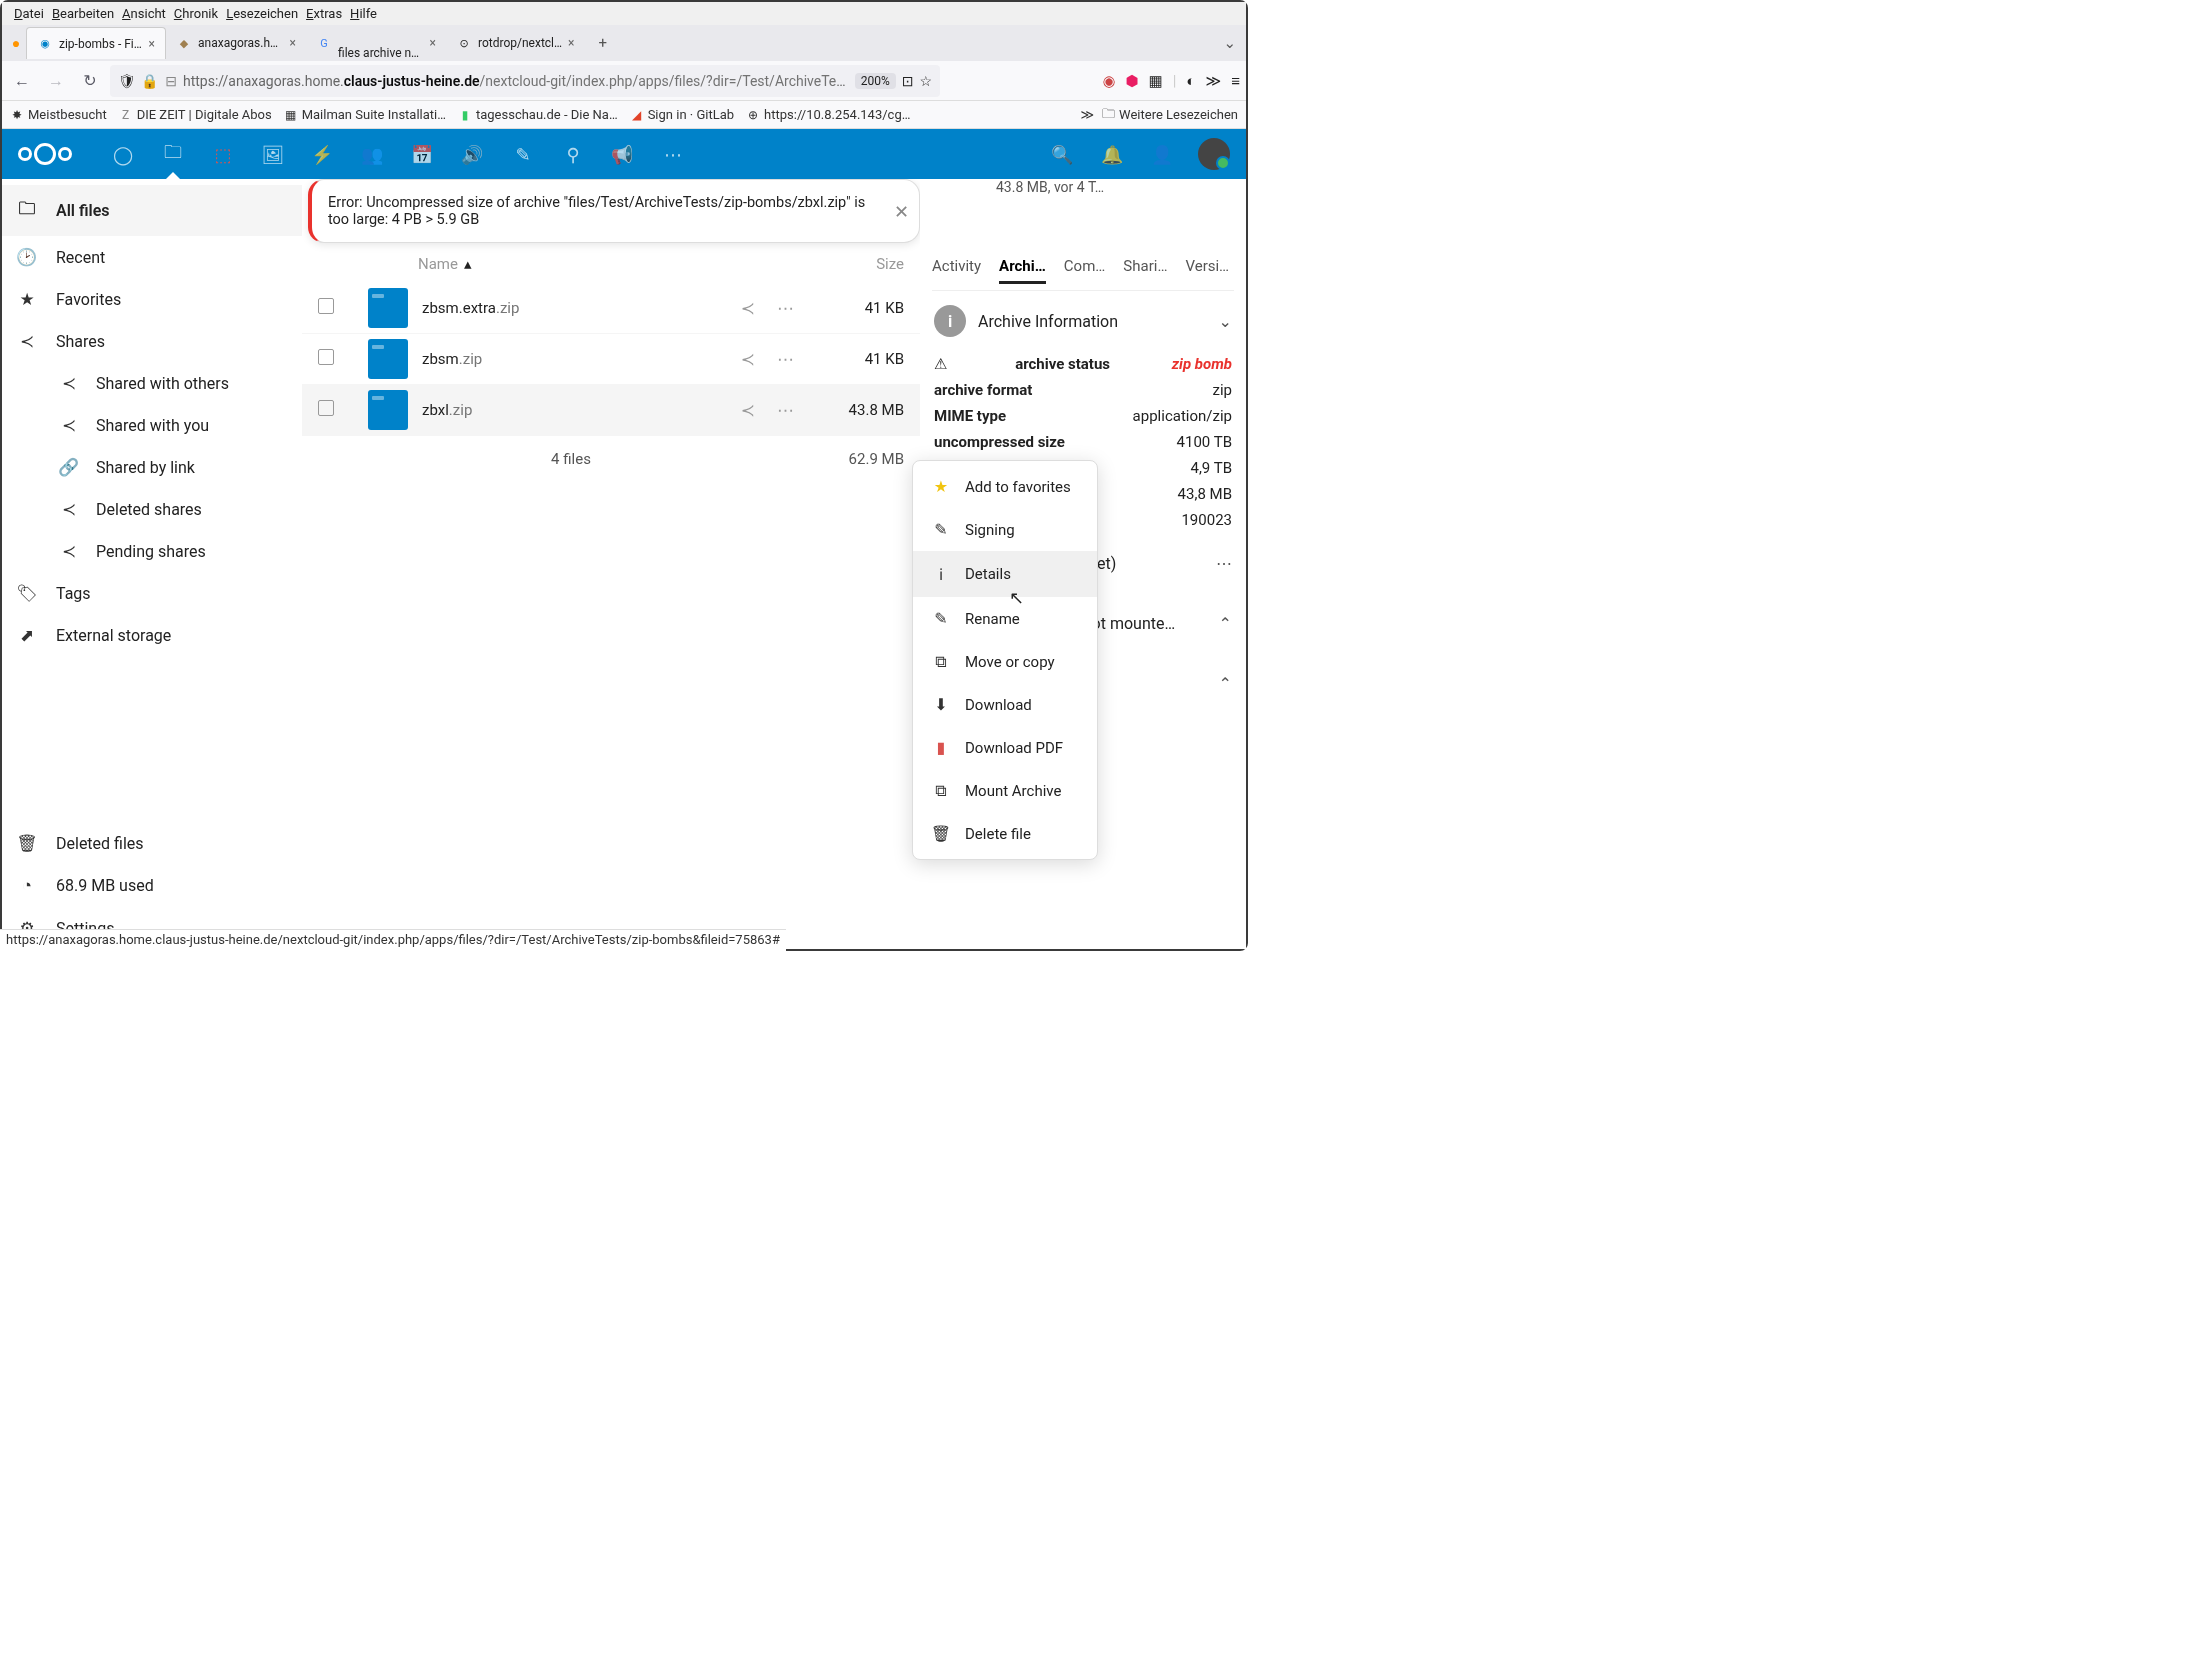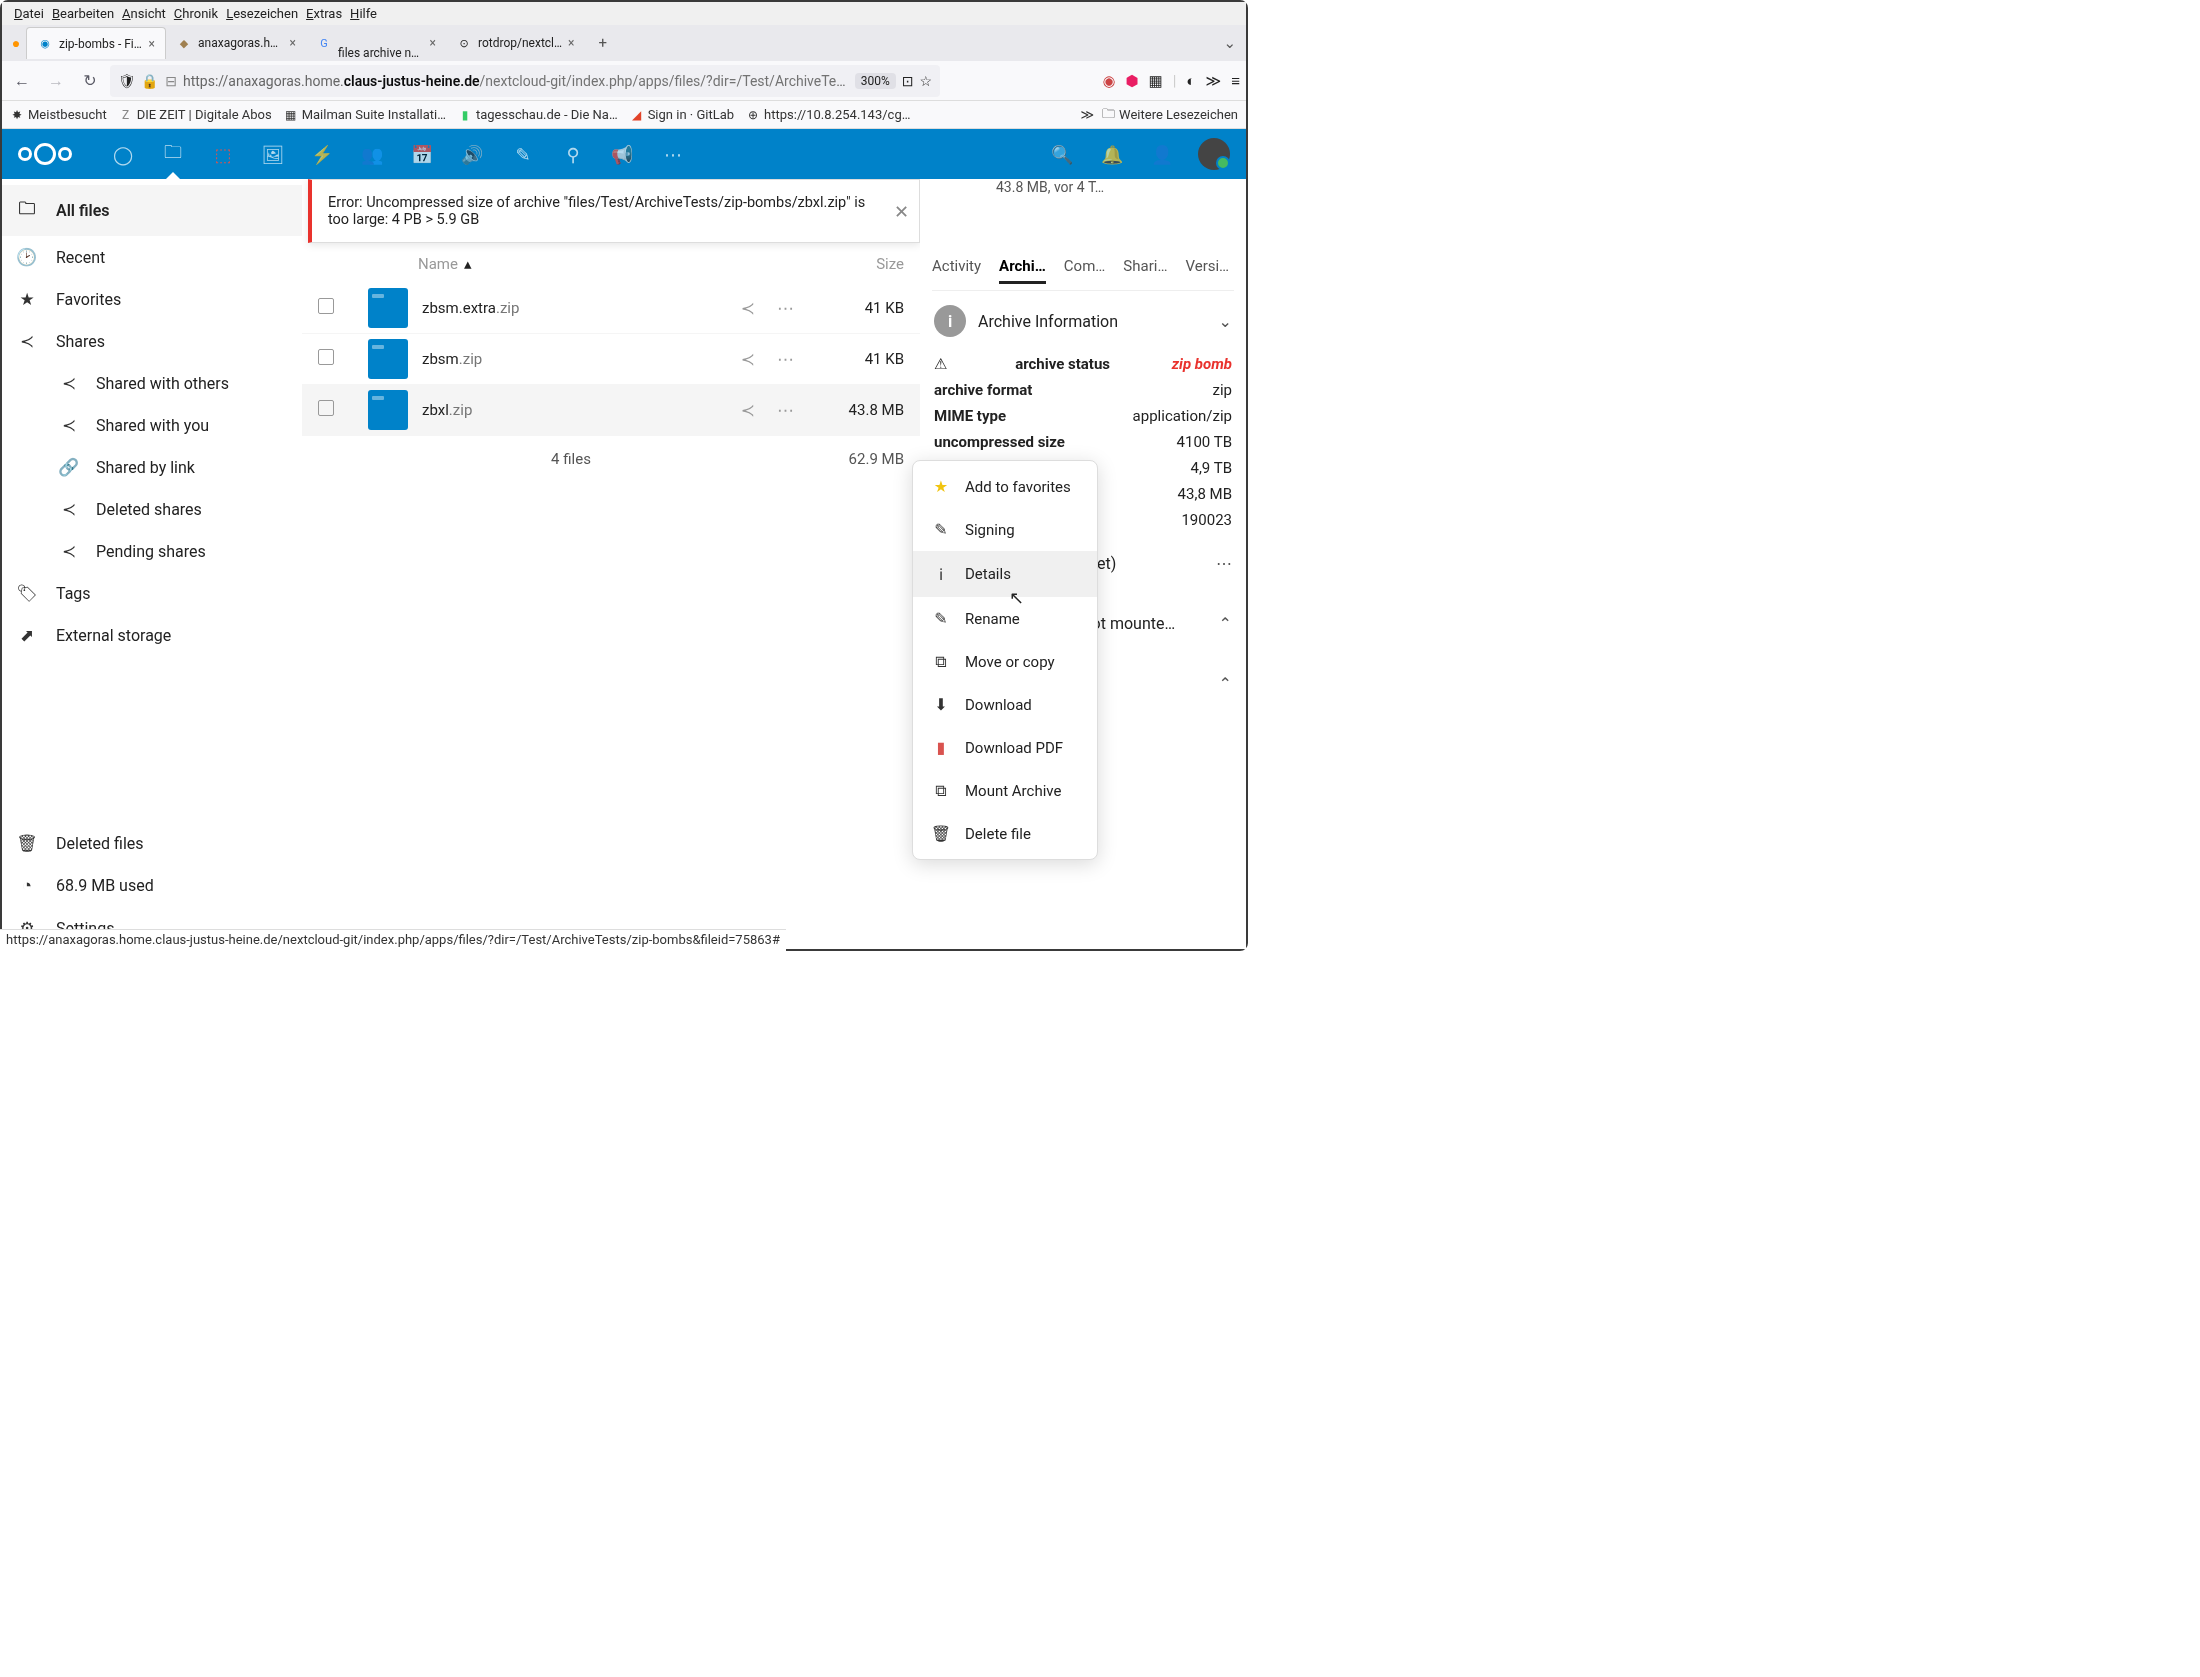--- a/index.html
+++ b/index.html
@@ -48,21 +48,21 @@
 .nc-body { flex: 1; display: flex; position: relative; overflow: hidden; }
 .sidebar { width: 300px; background: #fff; padding-top: 6px; display: flex; flex-direction: column; }
 .sb-item { display: flex; align-items: center; gap: 18px; padding: 11px 14px; color: #222; font-size: 16px; }
 .sb-item.sub { padding-left: 56px; gap: 16px; }
 .sb-item .icon { width: 22px; font-size: 17px; color: #333; display: inline-flex; justify-content: center; }
 .sb-item.active { background: #f5f5f5; font-weight: 600; }
 .sb-spacer { flex: 1; }
 
 
 .filelist { flex: 1; background: #fff; position: relative; display: flex; flex-direction: column; }
-.errorbox { position: relative; margin: 0 0 2px 6px; border: 1px solid #ddd; border-left: 4px solid #e9322d; border-radius: 0; padding: 14px 40px 14px 16px; background: #fff; font-size: 14.5px; box-shadow: 0 2px 8px rgba(0,0,0,0.1); }
+.errorbox { position: relative; margin: 0 0 2px 6px; border: 1px solid #ddd; border-left: 4px solid #e9322d; border-radius: 16px; padding: 14px 40px 14px 16px; background: #fff; font-size: 14.5px; box-shadow: 0 2px 8px rgba(0,0,0,0.1); }
 .errorbox .close { position: absolute; right: 10px; top: 50%; transform: translateY(-50%); color: #888; font-size: 18px; }
 .file-header { display: flex; align-items: center; padding: 10px 16px; color: #999; font-size: 15px; }
 .file-header .cb { width: 50px; }
 .file-header .name { flex: 1; display: flex; align-items: center; gap: 6px; padding-left: 50px; }
 .file-header .size { width: 110px; text-align: right; }
 .file-row { display: flex; align-items: center; padding: 0 16px; height: 51px; border-bottom: 1px solid #f5f5f5; }
 .file-row:hover, .file-row.highlight { background: #f5f5f5; }
 .file-row .cb { width: 50px; }
 .file-row .checkbox { width: 16px; height: 16px; border: 1.5px solid #999; border-radius: 2px; display: inline-block; }
 .file-icon { width: 40px; height: 40px; background: #0082c9; border-radius: 3px; position: relative; margin-right: 14px; }
@@ -147,21 +147,21 @@
     <span class="navbtn">←</span>
     <span class="navbtn" style="opacity:.4;">→</span>
     <span class="navbtn">↻</span>
     <div class="urlbox">
       <span>🛡</span>
       <span>🔒</span>
       <span style="color:#888;">⊟</span>
       <span class="url-text">
         <span>https://anaxagoras.home.</span><span class="host">claus-justus-heine.de</span><span class="path">/nextcloud-git/index.php/apps/files/?dir=/Test/ArchiveTests/zip-bom</span>
       </span>
-      <span class="zoom-badge">300%</span>
+      <span class="zoom-badge">200%</span>
       <span>⊡</span>
       <span>☆</span>
     </div>
     <div class="ext-icons">
       <span style="color:#c44;">◉</span>
       <span style="color:#e91e63;">⬢</span>
       <span>▦</span>
       <span style="color:#ccc;">|</span>
       <span>◐</span>
       <span>≫</span>

